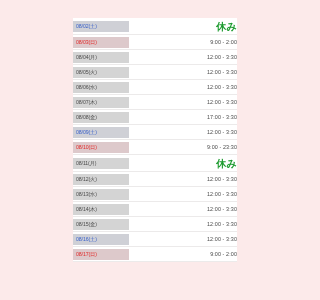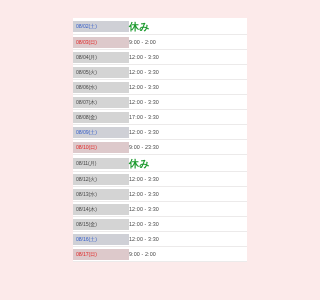--- a/index.html
+++ b/index.html
@@ -60,22 +60,22 @@
     background: #cfd0d6;
     color: #3b62c9;
   }
 
   .date-pill.sun {
     background: #ddc9cb;
     color: #e02b2b;
   }
 
   td.time-cell {
-    width: 118px;
-    text-align: left;
+    width: 108px;
+    text-align: right;
     color: #4a4a4a;
     font-size: 5.4px;
     line-height: 11px;
     letter-spacing: 0.1px;
     white-space: nowrap;
   }
 
   td.time-cell.closed {
     color: #1c9a2e;
     font-size: 10px;

